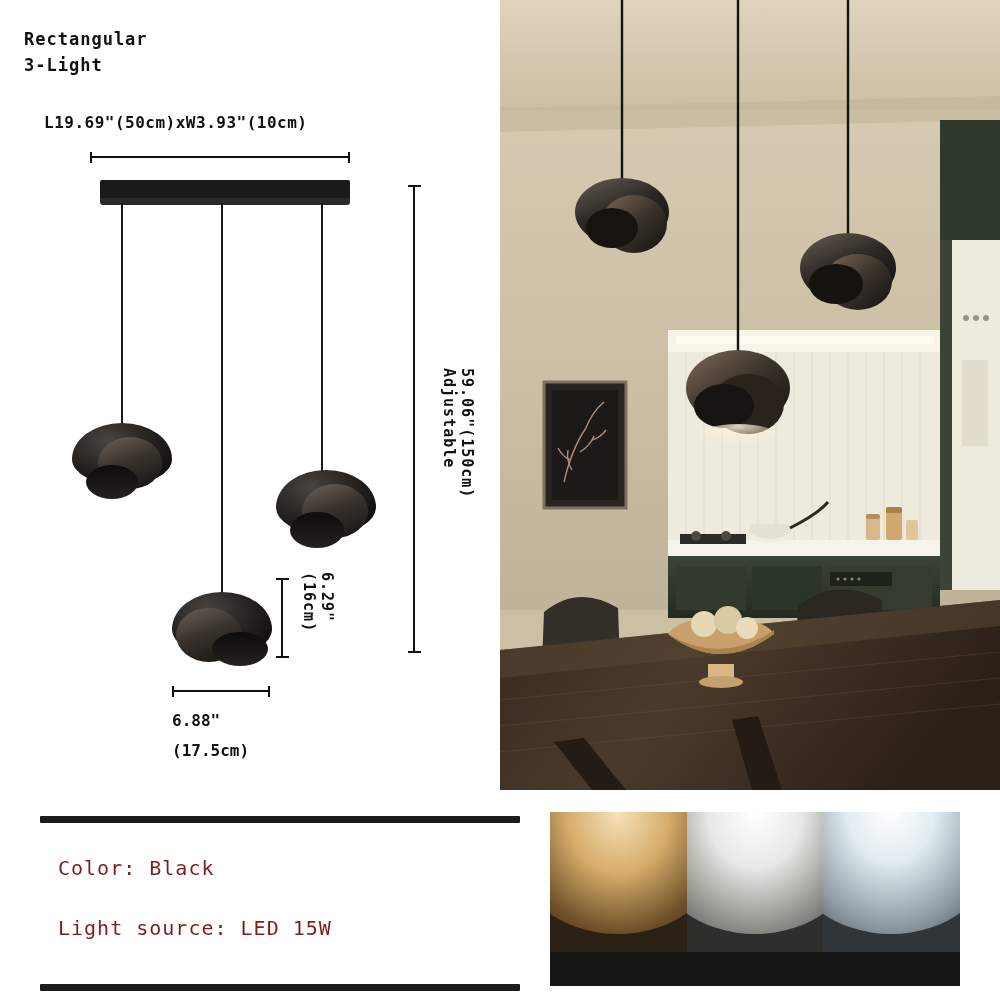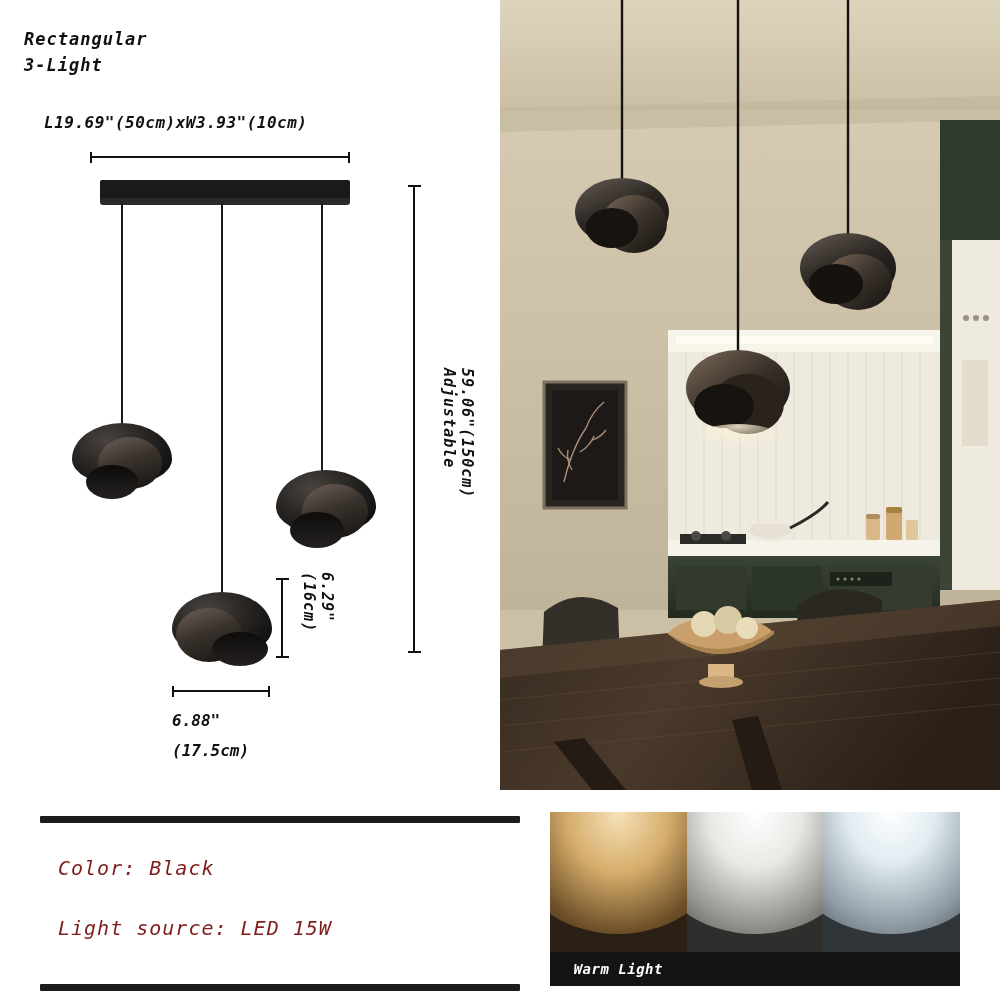--- a/index.html
+++ b/index.html
@@ -3,21 +3,21 @@
 <meta charset="utf-8">
 <style>
   html,body{margin:0;padding:0;}
   body{
     width:1000px;height:1000px;
     background:#ffffff;
     font-family:"DejaVu Sans Mono", monospace;
     overflow:hidden;
     position:relative;
   }
-  .page{position:relative;width:1000px;height:810px;font-style:italic;}
+  .page{position:relative;width:1000px;height:810px;}
 
   
   .spec-panel{position:absolute;left:0;top:0;width:500px;height:800px;background:#fff;}
 
   .title{
     position:absolute;left:24px;top:26px;
     font-size:17px;font-weight:bold;color:#111;
     letter-spacing:1px;line-height:26px;
     white-space:pre-line;
   }
@@ -373,16 +373,15 @@
         <div class="glow"></div>
       </div>
     <div class="sw sw-neutral">
         <div class="glow"></div>
       </div>
     <div class="sw sw-white">
         <div class="glow"></div>
       </div>
   </div>
   <div class="sw-labels">
-    <div class="sw-label">Warm Light</div>
   </div>
 
 </div>
 
 </body></html>

